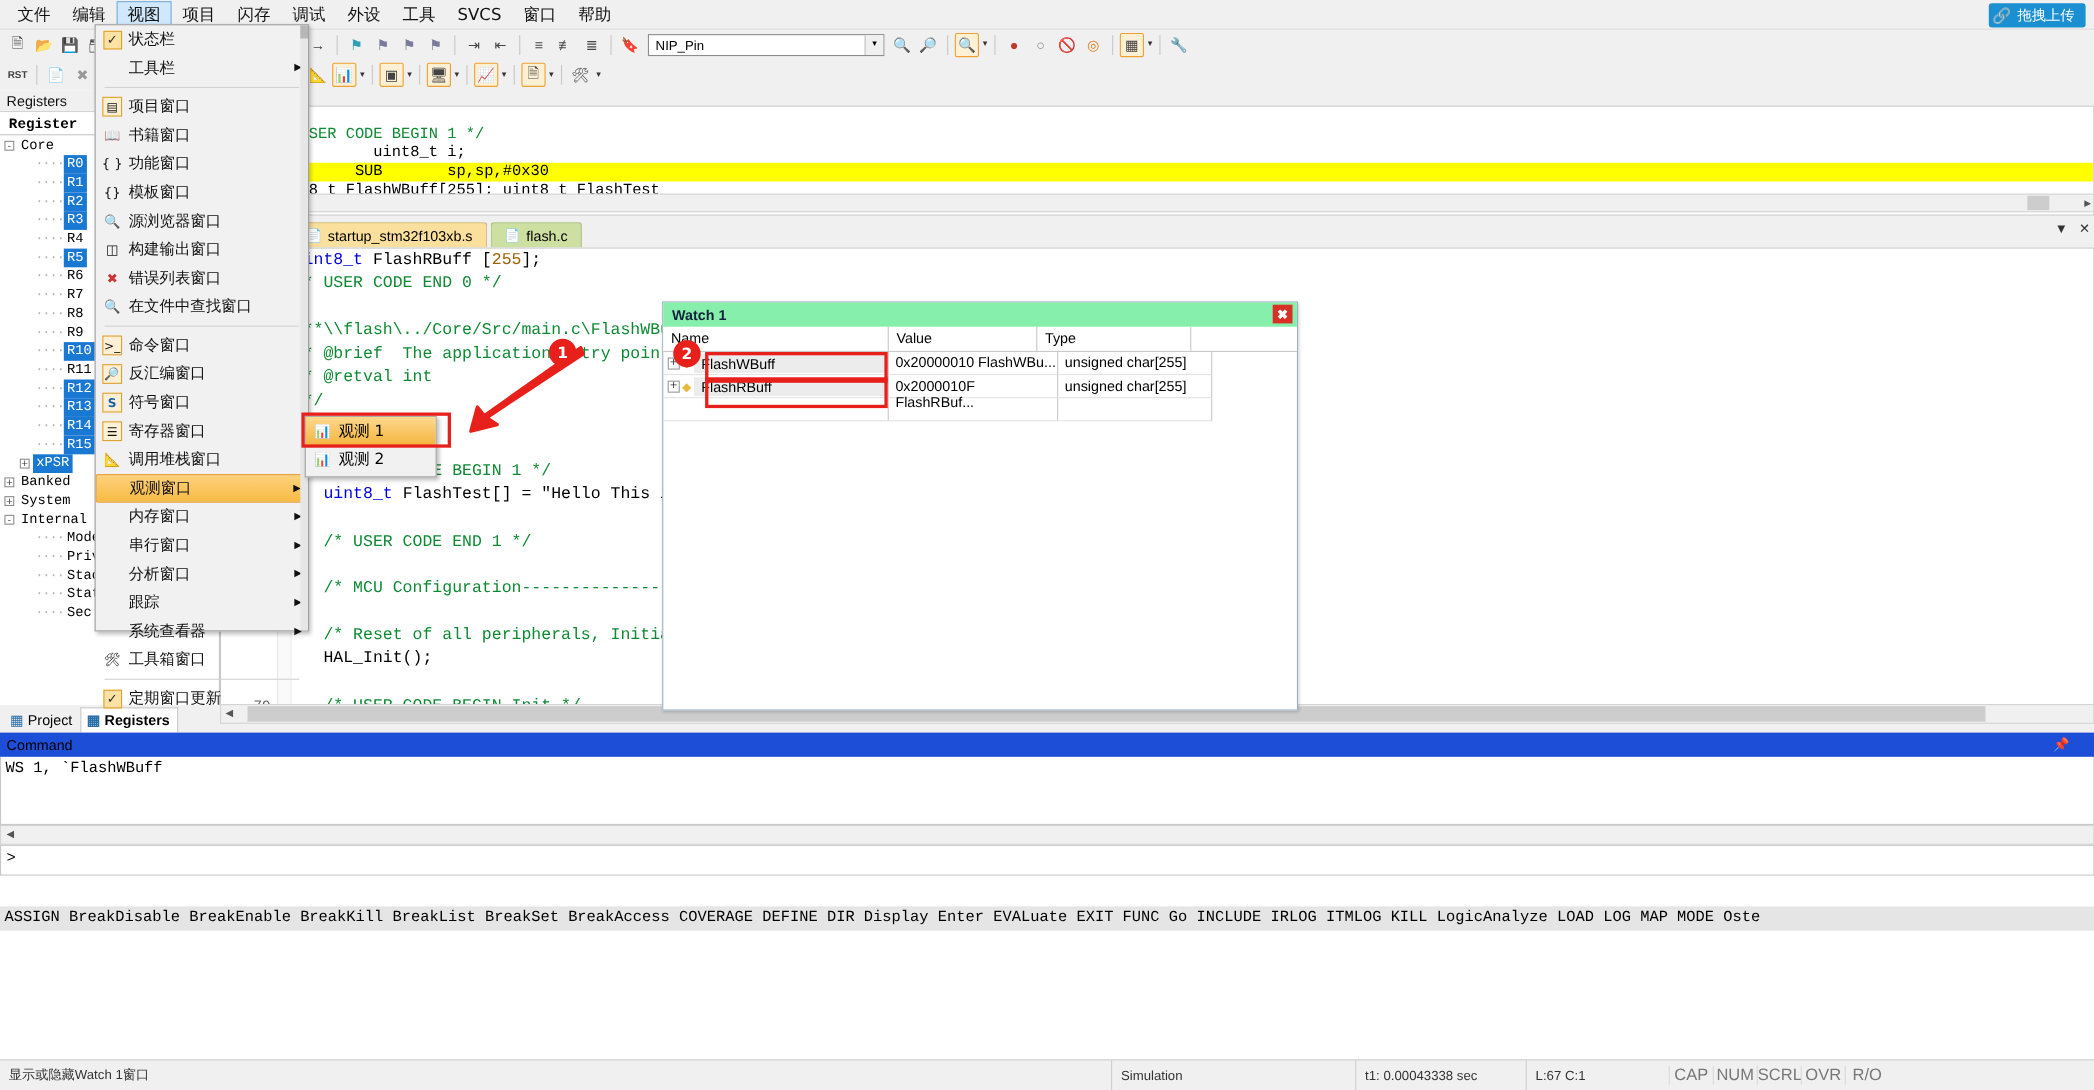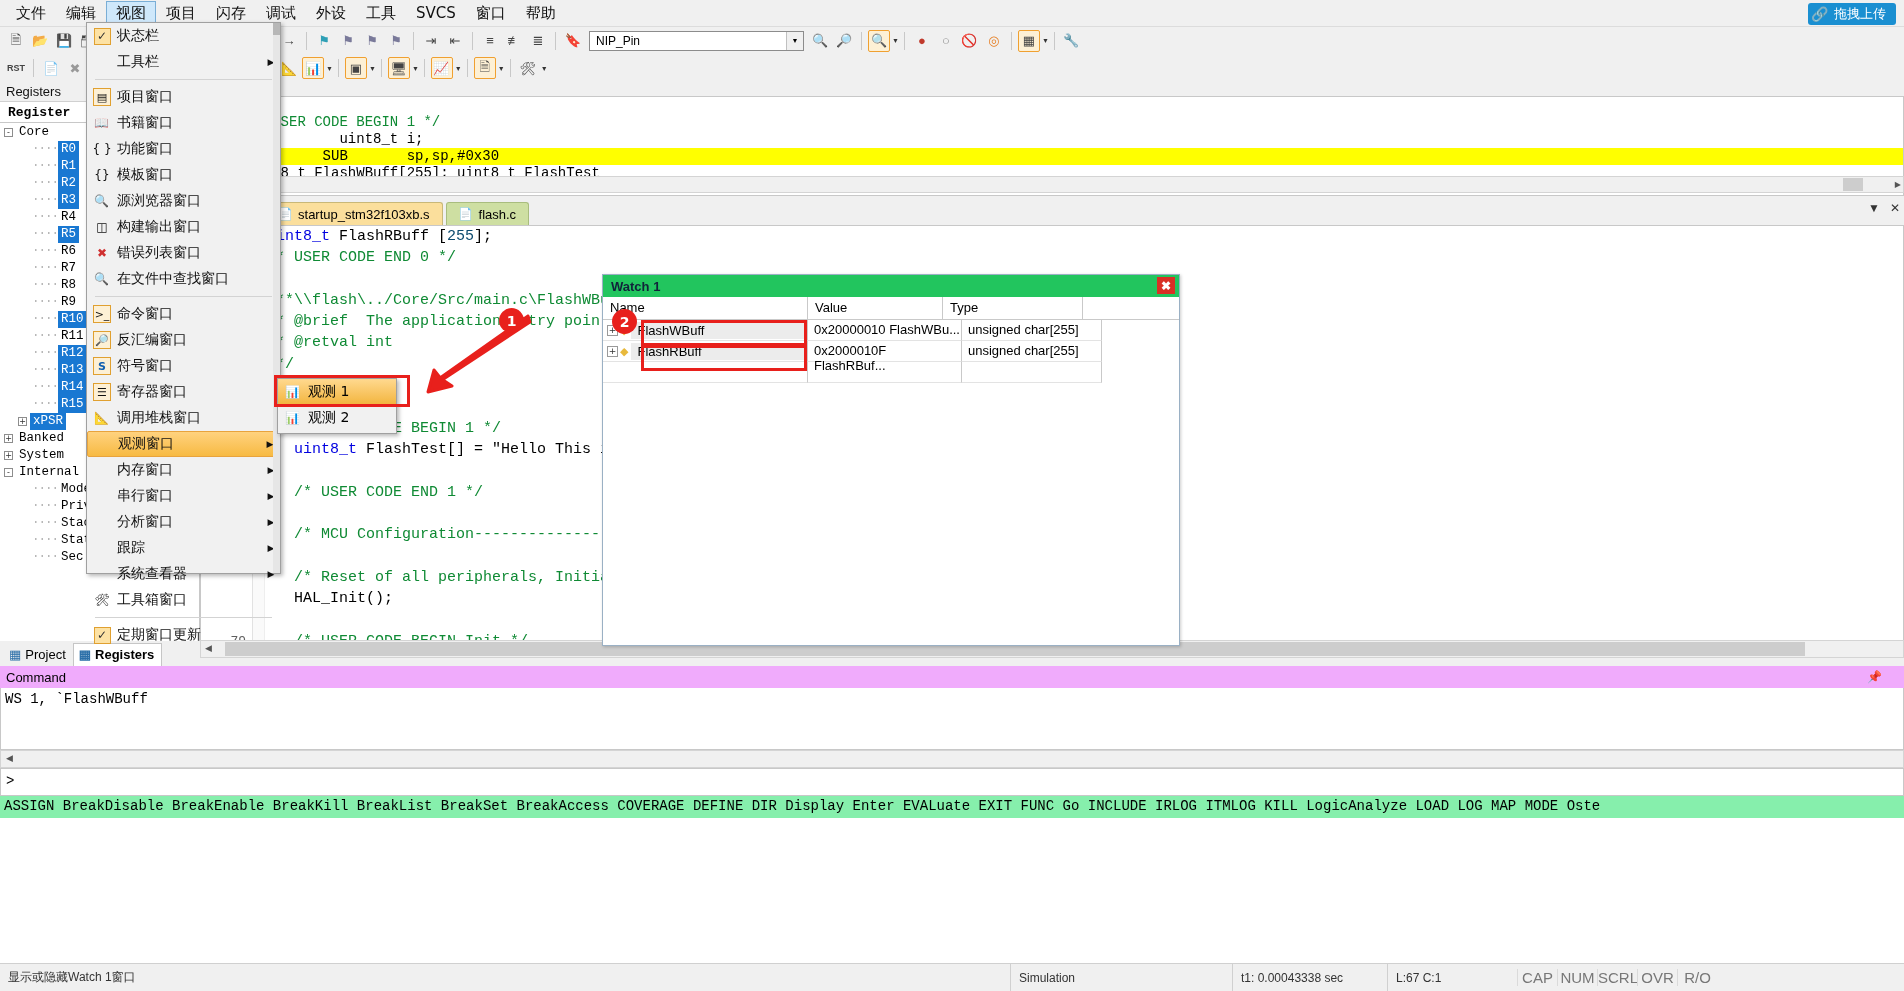--- a/index.html
+++ b/index.html
@@ -136,21 +136,21 @@
   }
   #bookmarkbar { position:absolute; left:52px; top:0; width:12px; height:100%; background:#fafafa; border-right:1px solid #eee;}
   #code {
     position:absolute; left:66px; top:0; right:0; height:100%;
     font-family:"Liberation Mono", monospace; font-size:15px; white-space:pre;
   }
   #code .ln { height:21.3px; line-height:21.3px; }
   #gutter .gl { height:21.3px; line-height:21.3px; }
   .c-cmt { color:#0f8a34; }
   .c-kw  { color:#0000e0; }
-  .c-num { color:#0c4a6e; }
+  .c-num { color:#a16207; }
   .cursor { background:#00e5ff; }
   #edscroll { position:absolute; left:200px; top:640px; width:1704px; height:18px;
               background:#f0f0f0; border:1px solid #d4d4d4;}
   #edscroll .thumb { position:absolute; left:24px; width:1580px; height:14px; background:#cdcdcd; top:1px;}
   #edscroll .a { position:absolute; left:4px; font-size:9px; color:#555; top:2px;}
 
   
   #viewmenu {
     position:absolute; left:86px; top:22px; width:195px; height:552px;
     background:#f1f1f1; border:1px solid #a0a0a0;
@@ -183,21 +183,21 @@
   #smHighlightBox { position:absolute; left:274px; top:375px; width:136px; height:32px;
                     border:3px solid #e8201c; z-index:75; }
 
   
   #watch {
     position:absolute; left:602px; top:274px; width:578px; height:372px;
     background:#fff; border:1px solid #9ab0c4; z-index:50;
     box-shadow:1px 1px 3px rgba(0,0,0,.2);
   }
   #watchTitle {
-    height:22px; background:#22c55e; display:flex; align-items:center;
+    height:22px; background:#86efac; display:flex; align-items:center;
     padding-left:8px; font-size:13px; font-weight:bold; color:#11233a; position:relative;
   }
   #watchClose {
     position:absolute; right:4px; top:2px; width:18px; height:17px; background:#d93025;
     color:#fff; font-size:12px; display:flex; align-items:center; justify-content:center;
   }
   #wHead { display:flex; height:23px; border-bottom:1px solid #c9c9c9; font-size:13px; background:#fff;}
   #wHead div { padding:3px 0 0 7px; border-right:1px solid #c9c9c9; }
   .wrow { display:flex; height:21px; font-size:13px; }
   .wrow .nm { width:205px; border-right:1px solid #c9c9c9; display:flex; align-items:center; padding-left:4px;
@@ -216,32 +216,32 @@
   
   .badge {
     position:absolute; width:25px; height:25px; border-radius:50%;
     background:#e8201c; color:#fff; font-size:14px; font-weight:bold;
     display:flex; align-items:center; justify-content:center; z-index:80;
     font-family:"DejaVu Sans", sans-serif;
   }
 
   
   #cmdpanel { position:absolute; left:0; top:666px; width:1904px; height:297px; background:#fff;}
-  #cmdTitle { height:22px; background:#f0abfc; display:flex; align-items:center;
+  #cmdTitle { height:22px; background:#1d4ed8; display:flex; align-items:center;
               padding-left:6px; font-size:13px; position:relative;}
   #cmdPin { position:absolute; right:22px; top:4px; font-size:12px; }
   #cmdOut { height:62px; border:1px solid #c8c8c8; border-top:none; background:#fff;
             font-family:"Liberation Mono", monospace; font-size:14px; padding:2px 0 0 4px;}
   #cmdOut div { height:19px; line-height:19px;}
   #cmdHScroll { height:18px; background:#f0f0f0; border:1px solid #d4d4d4; position:relative;}
   #cmdHScroll .a { position:absolute; left:5px; top:2px; font-size:9px; color:#555;}
   #cmdInput { height:28px; border:1px solid #c8c8c8; background:#fff;
               font-family:"Liberation Mono", monospace; font-size:14px; padding:4px 0 0 5px;}
   #cmdKw { height:22px; font-family:"Liberation Mono", monospace; font-size:14px;
-           padding:2px 0 0 4px; white-space:nowrap; overflow:hidden; background:#86efac;}
+           padding:2px 0 0 4px; white-space:nowrap; overflow:hidden; background:#e5e5e5;margin-top:28px;}
 
   
   #statusbar { position:absolute; left:0; top:963px; width:1904px; height:28px;
                background:#f0f0f0; border-top:1px solid #d0d0d0; display:flex;
                align-items:center; font-size:12px; color:#333;}
   #statusbar .seg { border-left:1px solid #d0d0d0; height:100%; display:flex; align-items:center;
                     padding:0 8px; }
   #statusbar .first { border-left:none; }
   .kcell { width:40px; text-align:center; color:#777; font-size:15px; border-left:1px solid #dadada;}
 </style>

